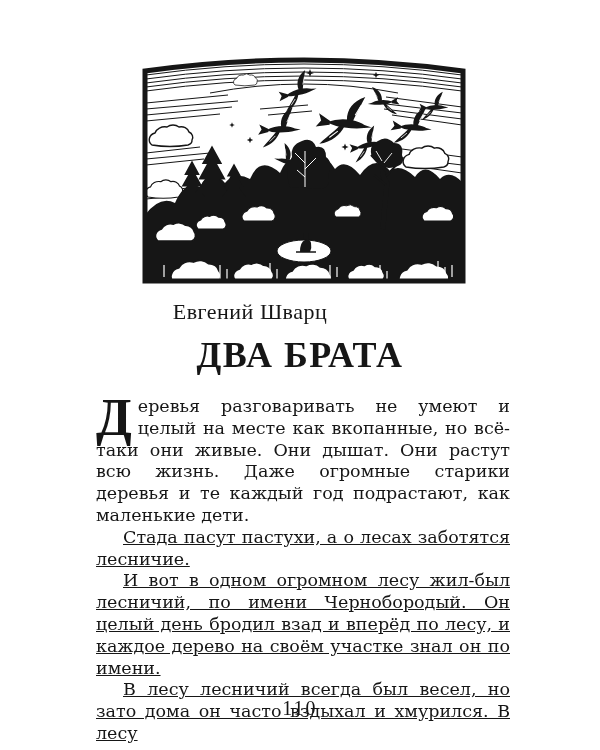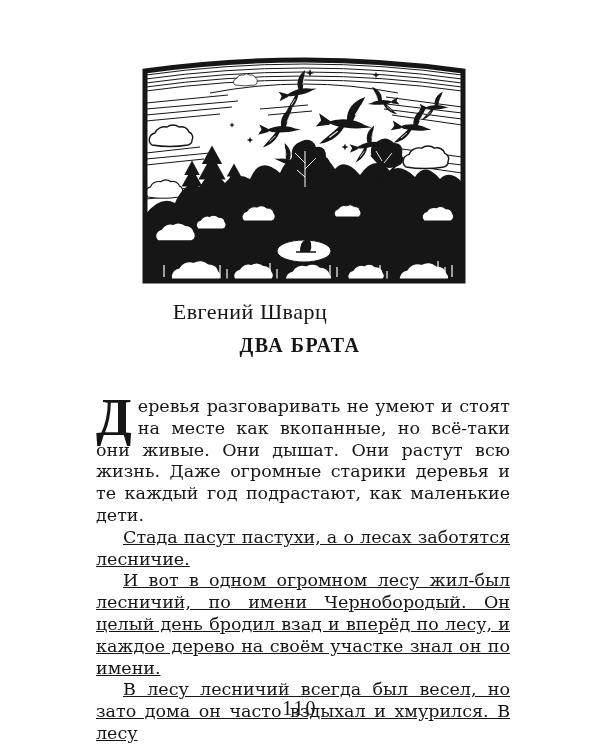--- a/index.html
+++ b/index.html
@@ -7,21 +7,21 @@
     position:relative;width:600px;height:750px;background:#ffffff;
     font-family:"Liberation Serif",serif;color:#161616;overflow:hidden;
   }
   .illustration{position:absolute;top:45px;left:140px;width:328px;height:241px;}
   .author{
     position:absolute;top:299px;left:0;width:500px;text-align:center;
     font-size:22px;letter-spacing:0.5px;
   }
   .title{
     position:absolute;top:334px;left:0;width:600px;text-align:center;margin:0;
-    font-size:20px;font-weight:bold;letter-spacing:1.5px;
+    font-size:36px;font-weight:bold;letter-spacing:1.5px;
   }
   .body-text{
     position:absolute;top:396px;left:96px;width:414px;
     font-family:"DejaVu Serif",serif;font-size:17.5px;line-height:21.8px;
     text-align:justify;
   }
   .body-text p{margin:0;padding:0;}
   .body-text p.indented{text-indent:27px;text-decoration:underline;}
   .dropcap{
     float:left;font-family:"Liberation Serif",serif;font-weight:bold;
@@ -180,21 +180,21 @@
     </g>
 
     <path d="M5,26 Q164,4 323,26 L323,236 L5,236 Z" fill="none" stroke="#161616" stroke-width="5"></path>
   </svg>
 
   <div class="author">Евгений Шварц</div>
   <h1 class="title">ДВА БРАТА</h1>
 
   <div class="body-text">
     <p>
-      <span class="dropcap">Д</span><span>еревья разговаривать не умеют и стоят на месте как вкопанные, но всё-таки они живые. Они дышат. Они растут всю жизнь. Даже огромные старики деревья и те каждый год подрастают, как маленькие дети.</span>
+      <span class="dropcap">Д</span><span>еревья разговаривать не умеют и целый на месте как вкопанные, но всё-таки они живые. Они дышат. Они растут всю жизнь. Даже огромные старики деревья и те каждый год подрастают, как маленькие дети.</span>
     </p>
     <p class="indented">Стада пасут пастухи, а о лесах заботятся лесничие.</p>
     <p class="indented">И вот в одном огромном лесу жил-был лесничий, по имени Чернобородый. Он целый день бродил взад и вперёд по лесу, и каждое дерево на своём участке знал он по имени.</p>
     <p class="indented">В лесу лесничий всегда был весел, но зато дома он часто вздыхал и хмурился. В лесу</p>
   </div>
 
   <div class="pagenum">110</div>
 </div>
 
 </body></html>

